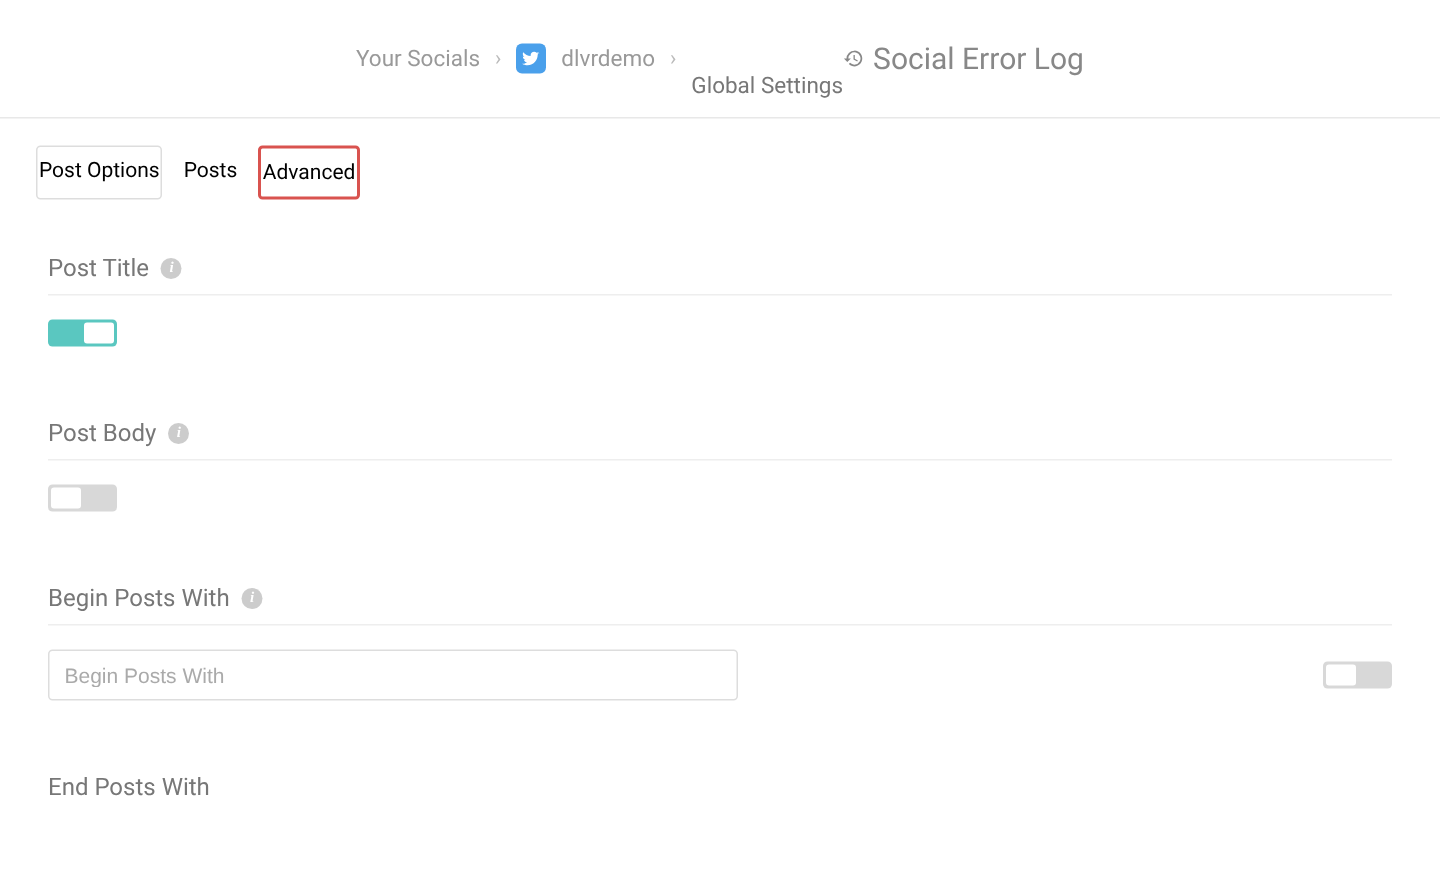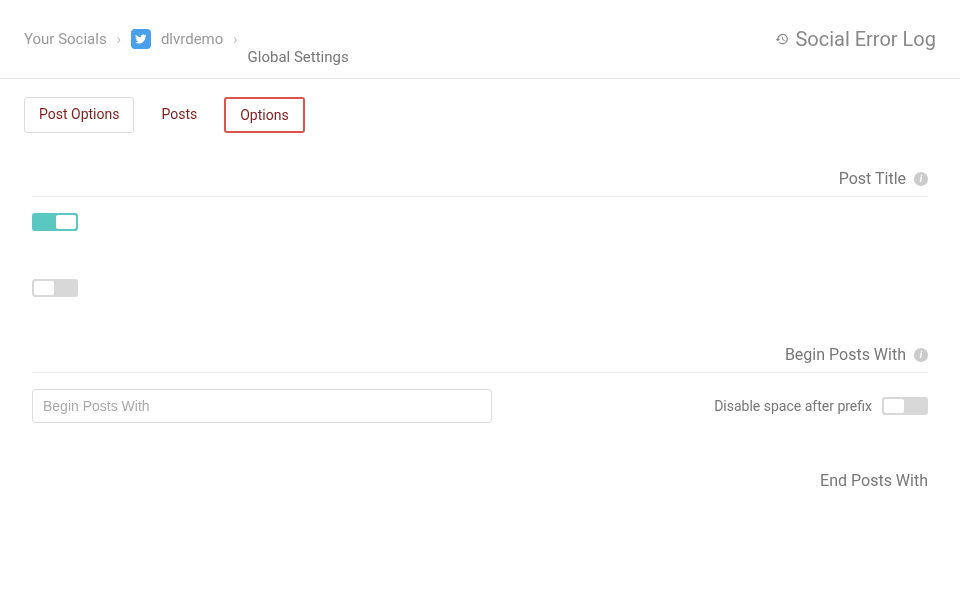--- a/index.html
+++ b/index.html
@@ -8,21 +8,21 @@
       box-sizing: border-box;
     }
     body {
       font-family: -apple-system, BlinkMacSystemFont, "Segoe UI", Roboto, Helvetica, Arial, sans-serif;
       background: #fff;
       color: #555;
       font-size: 14px;
     }
     .header {
       display: flex;
-      justify-content: space-between;
+      justify-content: center;
       align-items: center;
       padding: 12px 24px;
       border-bottom: 1px solid #e8e8e8;
     }
     .breadcrumb {
       display: flex;
       align-items: center;
       gap: 10px;
       color: #888;
       font-size: 15px;
@@ -67,24 +67,24 @@
     }
     .content {
       padding: 18px 24px;
     }
     .tabs {
       display: flex;
       gap: 12px;
       margin-bottom: 36px;
     }
     .tab {
-      padding: 8px 14px;
+      padding: 8px 1px;
       border: 1px solid transparent;
       border-radius: 3px;
-      color: #7f1d1d;
+      color: #000000;
       cursor: pointer;
       font-size: 14px;
     }
     .tab.bordered {
       border-color: #ddd;
     }
     .tab.highlighted {
       border: 2px solid #d9534f;
     }
     .section {
@@ -94,21 +94,20 @@
       display: flex;
       align-items: center;
       gap: 8px;
       color: #777;
       font-size: 16px;
       padding-bottom: 8px;
       border-bottom: 1px solid #eee;
       margin-bottom: 16px;
       margin-left: 8px;
       margin-right: 8px;
-      justify-content: flex-end;
     }
     .info-icon {
       width: 14px;
       height: 14px;
       border-radius: 50%;
       background: #ccc;
       display: inline-flex;
       align-items: center;
       justify-content: center;
       justify-self: center;
@@ -199,49 +198,52 @@
         <path d="M13 3a9 9 0 0 0-9 9H1l3.9 3.9L9 12H6a7 7 0 1 1 2.05 4.95l-1.41 1.41A9 9 0 1 0 13 3zm-1 5v5l4.25 2.52.75-1.23-3.5-2.08V8z"></path>
       </svg>
     <span>Social Error Log</span>
   </div>
 </div>
 
 <div class="content">
   <div class="tabs">
     <div class="tab bordered">Post Options</div>
     <div class="tab">Posts</div>
-    <div class="tab highlighted">Options</div>
+    <div class="tab highlighted">Advanced</div>
   </div>
 
   <div class="section">
     <div class="section-label">
       <span>Post Title</span>
       <span class="info-icon"></span>
     </div>
     <div class="toggle on">
         <div class="knob"></div>
       </div>
   </div>
 
   <div class="section">
+    <div class="section-label">
+      <span>Post Body</span>
+      <span class="info-icon"></span>
+    </div>
     <div class="toggle off">
         <div class="knob"></div>
       </div>
   </div>
 
 
   <div class="section">
     <div class="section-label">
       <span>Begin Posts With</span>
       <span class="info-icon"></span>
     </div>
     <div class="row-with-right">
       <input type="text" class="text-input" placeholder="Begin Posts With" style="">
       <div class="right-toggle-group">
-        <span>Disable space after prefix</span>
         <div class="toggle off">
             <div class="knob"></div>
           </div>
       </div>
     </div>
   </div>
 
   <div class="section" style="margin-bottom:0;">
     <div class="section-label" style="border-bottom:none;margin-bottom:0;">
       <span>End Posts With</span>

